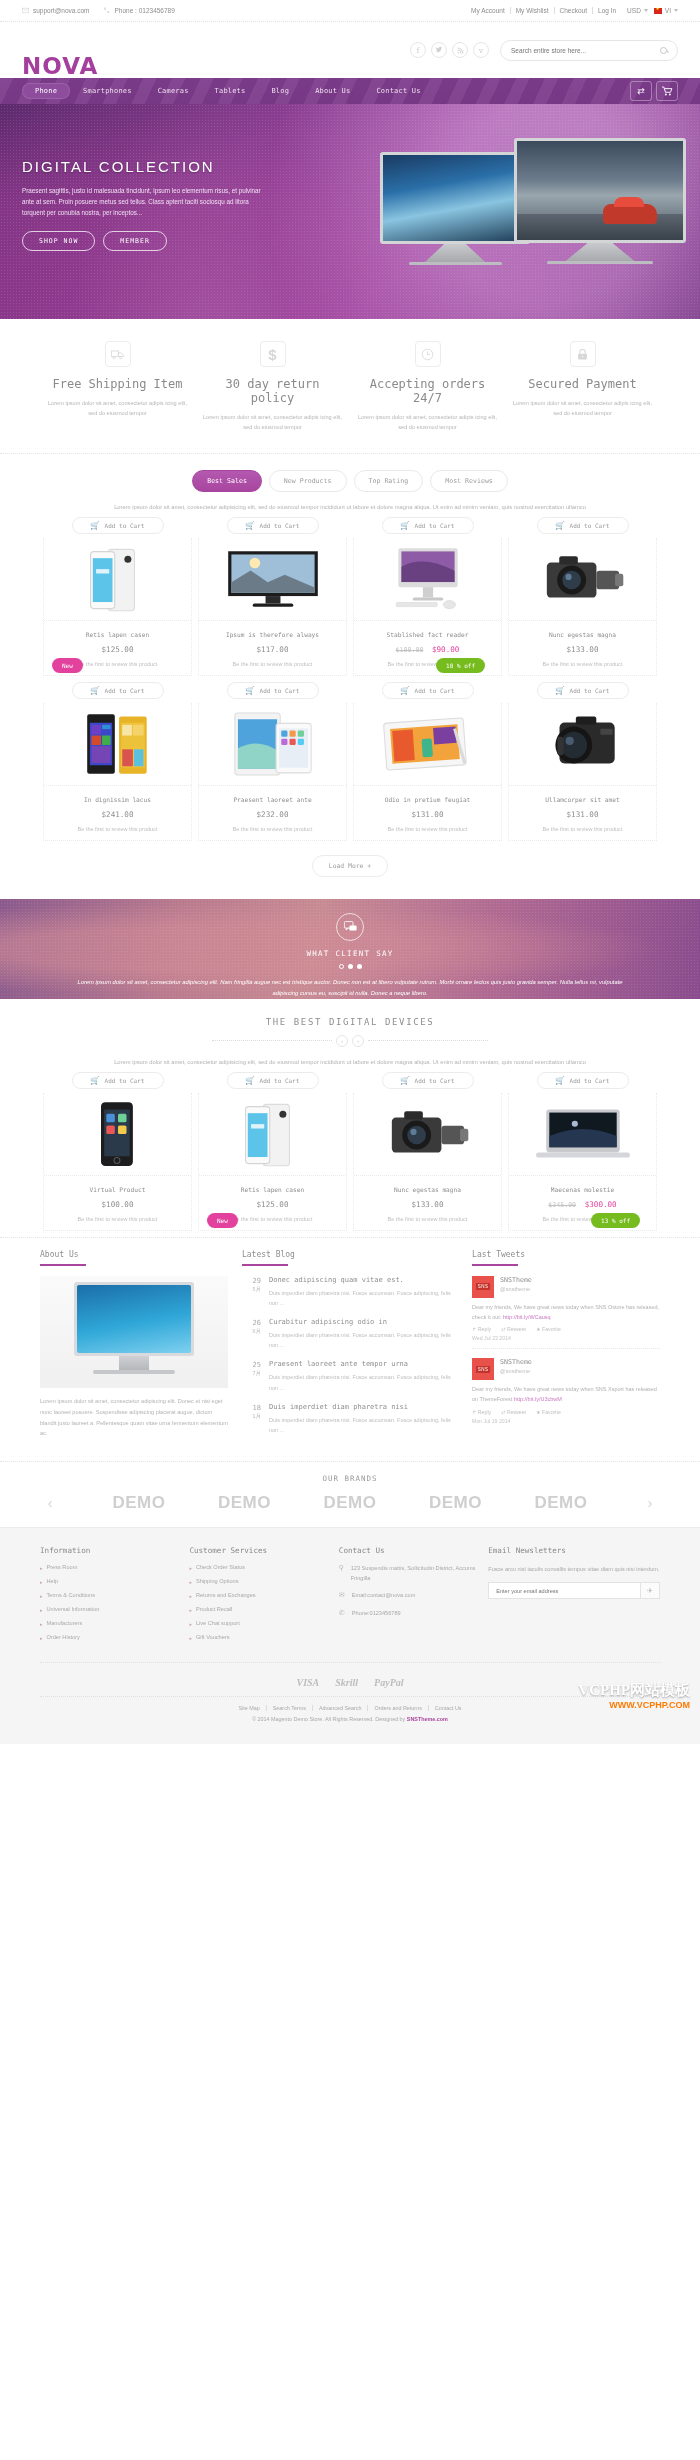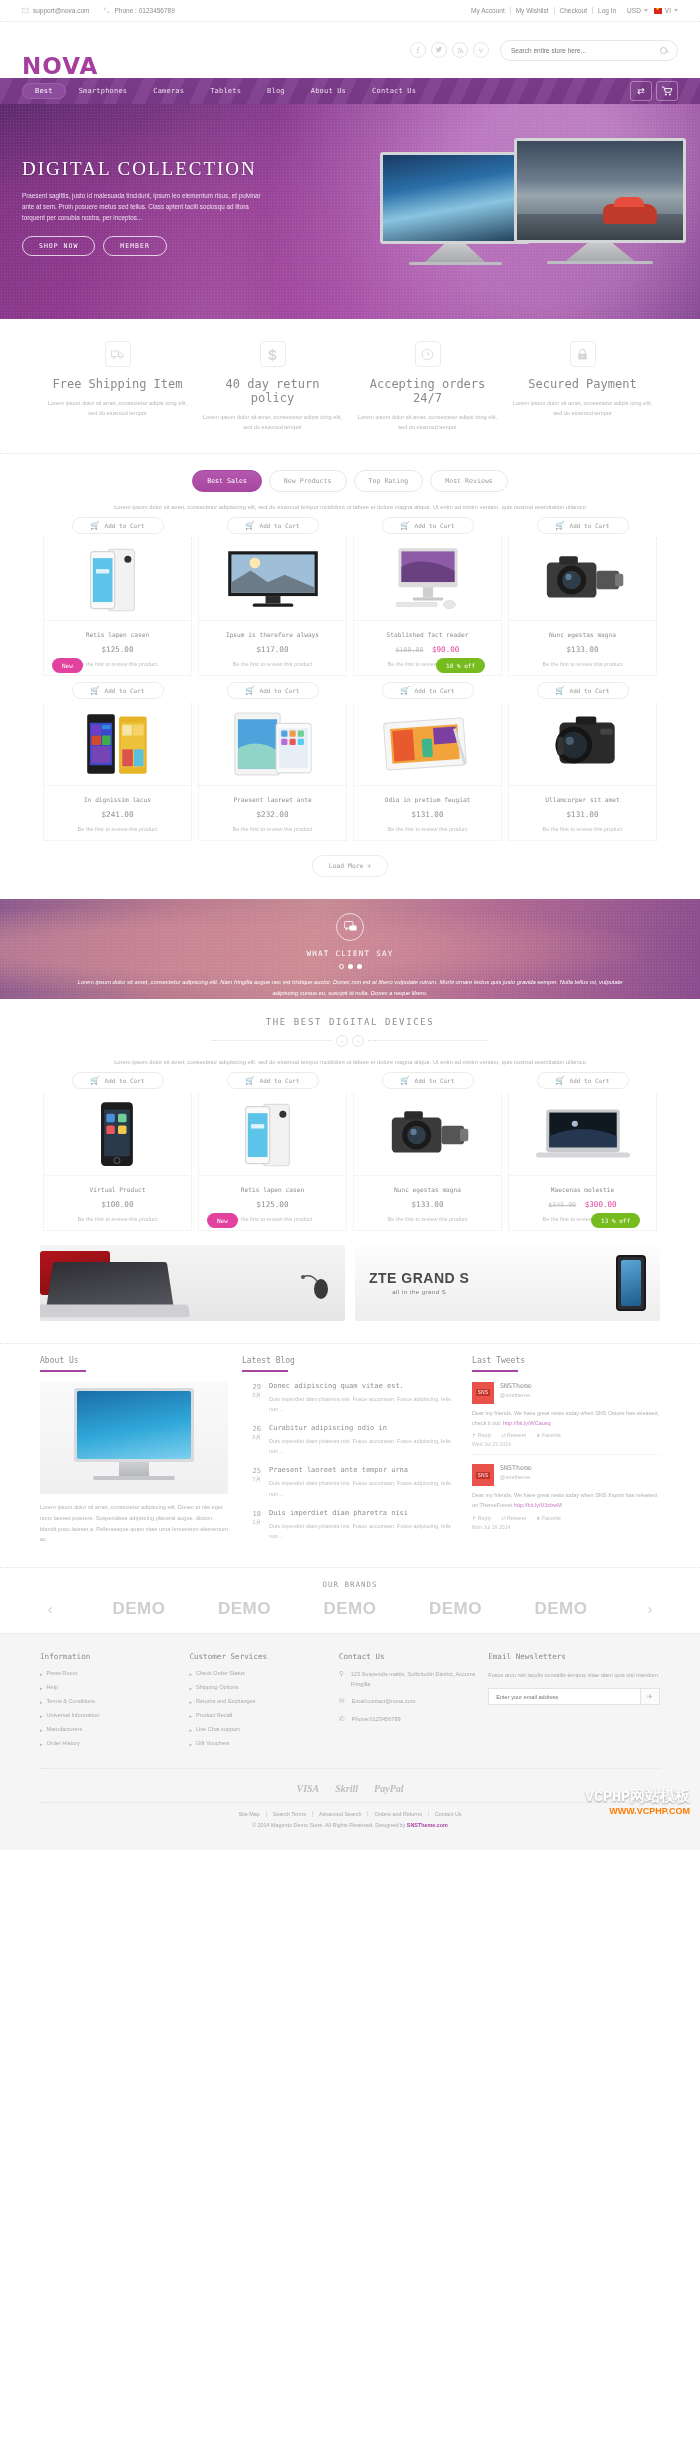--- a/index.html
+++ b/index.html
@@ -88,21 +88,21 @@
   }
   .hero .swirl{position:absolute;inset:0;
     background:
       radial-gradient(ellipse 240px 460px at 30% 120%, rgba(255,255,255,.10), transparent 60%),
       radial-gradient(ellipse 300px 200px at 85% 10%, rgba(255,255,255,.10), transparent 65%);}
   .hero .dots{position:absolute;inset:0;opacity:.25;
     background-image: radial-gradient(rgba(255,255,255,.45) .5px, transparent .6px);
     background-size: 3px 3px;}
   .hero-text { position: absolute; left: 22px; top: 54px; width: 250px; z-index: 3; }
   .hero-h1 {
-    font-family: Liberation Serif, serif; color: #fff; font-size: 19px;
+    font-family: Liberation Sans, sans-serif; color: #fff; font-size: 15px;
     letter-spacing: 2px; margin-bottom: 10px; text-shadow: 0 1px 2px rgba(0,0,0,.25);
   }
   .hero-p { color: #f0e0f3; font-size: 6.3px; line-height: 1.75; margin-bottom: 13px; }
   .hero-btns { display: flex; gap: 8px; }
   .hero-btn {
     font-family: "DejaVu Sans Mono", monospace; font-size: 6.5px; color: #fff;
     border: 1px solid rgba(255,255,255,.75); border-radius: 12px;
     padding: 5px 16px; letter-spacing: 1px;
   }
   .hero-monitors { position: absolute; right: 10px; top: 26px; width: 330px; height: 175px; z-index: 2;}
@@ -275,21 +275,21 @@
   .pay span{ font-family:"Liberation Serif", serif; font-style:italic; font-weight:700; font-size:10px; color:#bdbdbd; }
 
   .bottom { border-top:1px dotted #e0e0e0; padding: 8px 0 10px; }
   .bot-links{ display:flex; justify-content:center; gap:0; font-size:5.4px; color:#a9a9a9; margin-bottom:5px;}
   .bot-links a{color:#a9a9a9;text-decoration:none;padding:0 6px;border-right:1px solid #ddd;}
   .bot-links a:last-child{border-right:none;}
   .copy{text-align:center;font-size:5.4px;color:#a9a9a9;}
   .copy b{color:#a8469f;}
 
   .vcp { position:absolute; right: 10px; bottom: 34px; text-align:right; z-index: 9;}
-  .vcp-1{font-family:Liberation Mono, monospace;font-weight:700;font-size:15px;color:#fff;text-shadow:0 1px 2px rgba(0,0,0,.35);}
+  .vcp-1{font-family:Liberation Serif, serif;font-weight:700;font-size:15px;color:#fff;text-shadow:0 1px 2px rgba(0,0,0,.35);}
   .vcp-2{font-family:"Liberation Sans",sans-serif;font-weight:700;font-size:9px;color:#ff7b00;}
   .footer-rel{position:relative;}
 </style>
 </head>
 <body>
 
 <div class="wrap">
 
   <div class="topbar">
     <div class="topbar-left">
@@ -350,21 +350,21 @@
       <div class="soc">v</div>
       <div class="searchbox">
         <input type="text" placeholder="Search entire store here..." style="">
         <span class="mag"></span>
       </div>
     </div>
   </div>
 
   <div class="nav">
     <div class="nav-items">
-      <div class="nav-item active">Best</div>
+      <div class="nav-item active">Phone</div>
       <div class="nav-item">Smartphones</div>
       <div class="nav-item">Cameras</div>
       <div class="nav-item">Tablets</div>
       <div class="nav-item">Blog</div>
       <div class="nav-item">About Us</div>
       <div class="nav-item">Contact Us</div>
     </div>
     <div class="nav-right">
       <div class="nav-btn">⇄</div>
       <div class="nav-btn">
@@ -416,21 +416,21 @@
               <circle cx="12.5" cy="10.5" r="1.5" fill="none" stroke="#d6d6d6"></circle>
             </svg>
         </div>
         <div class="svc-title">Free Shipping Item</div>
         <div class="svc-desc">Lorem ipsum dolor sit amet, consectetur adipis icing elit, sed do eiusmod tempor</div>
       </div>
       <div class="svc">
         <div class="svc-ico">
           <span style="font-size:15px;font-weight:700;color:#d6d6d6;font-family:'Liberation Sans',sans-serif;">$</span>
         </div>
-        <div class="svc-title">40 day return policy</div>
+        <div class="svc-title">30 day return policy</div>
         <div class="svc-desc">Lorem ipsum dolor sit amet, consectetur adipis icing elit, sed do eiusmod tempor</div>
       </div>
       <div class="svc">
         <div class="svc-ico">
           <svg viewBox="0 0 16 16" width="13" height="13">
               <circle cx="8" cy="8" r="6.5" fill="none" stroke="#d6d6d6"></circle>
               <path d="M8 4.2V8h3" fill="none" stroke="#d6d6d6"></path>
             </svg>
         </div>
         <div class="svc-title">Accepting orders 24/7</div>
@@ -806,38 +806,20 @@
             <div class="pprice">
               <span class="pold">$345.00</span>
               <span class="pnew">$300.00</span>
             </div>
             <div class="preview">Be the first to review this product</div>
           </div>
         </div>
       </div>
     </div>
 
-    <div class="banners">
-      <div class="bnr bnr1">
-        <div class="laptop-red"></div>
-        <div class="laptop"></div>
-        <svg style="position:absolute;right:14px;top:26px;" width="34" height="30" viewBox="0 0 34 30">
-            <ellipse cx="24" cy="18" rx="7" ry="10" fill="#3a3a3a"></ellipse>
-            <path d="M6 6 Q14 2 20 10" stroke="#555" stroke-width="1.5" fill="none"></path>
-            <circle cx="6" cy="6" r="2" fill="#555"></circle>
-          </svg>
-      </div>
-      <div class="bnr bnr2">
-        <div class="zte">
-          <span>ZTE GRAND S</span>
-          <small>all in the grand S</small>
-        </div>
-        <div class="phone-b"></div>
-      </div>
-    </div>
   </div>
 
   <div class="sep"></div>
 
   <div class="container fcols">
     <div class="fcol">
       <div class="fc-title">About Us</div>
       <div class="fc-rule"></div>
       <div class="about-img">
         <div class="imac">

